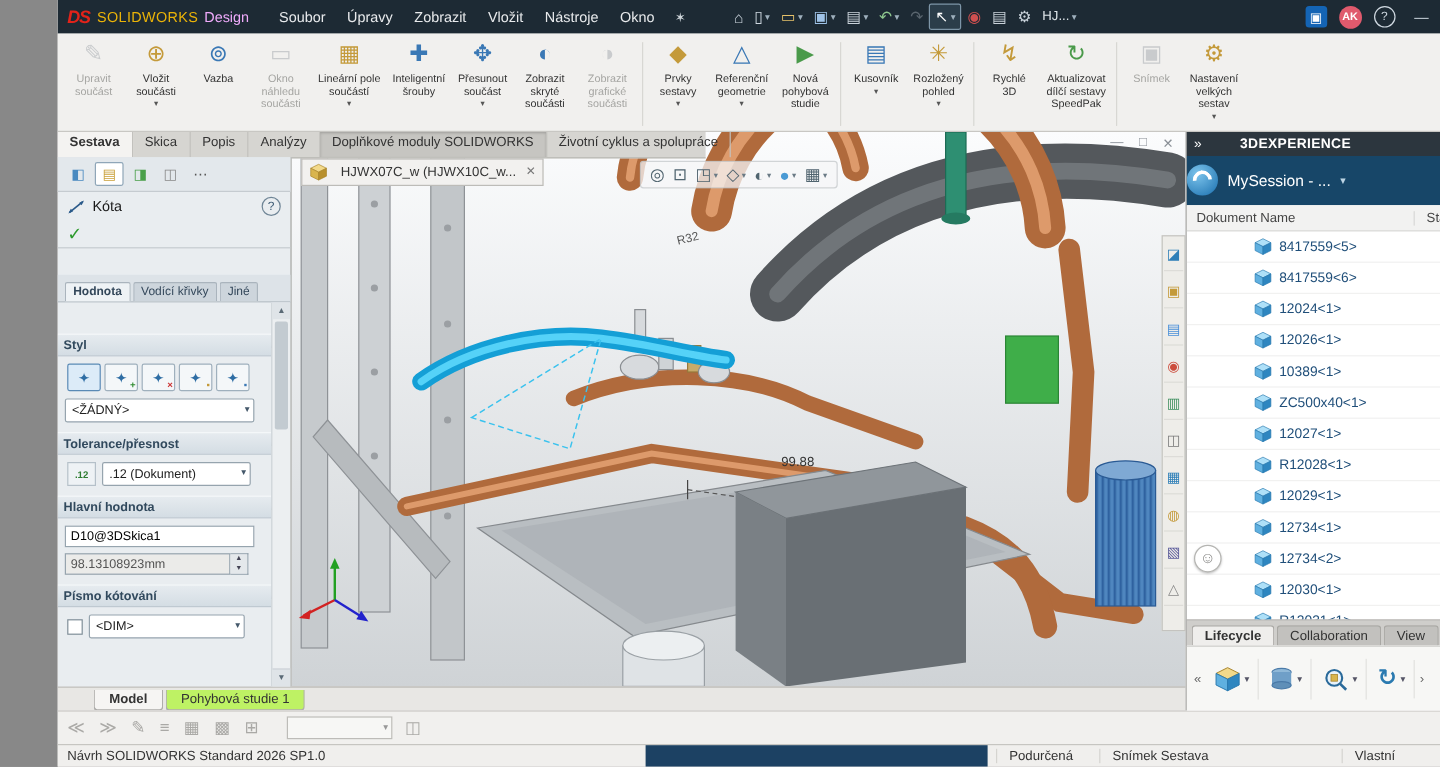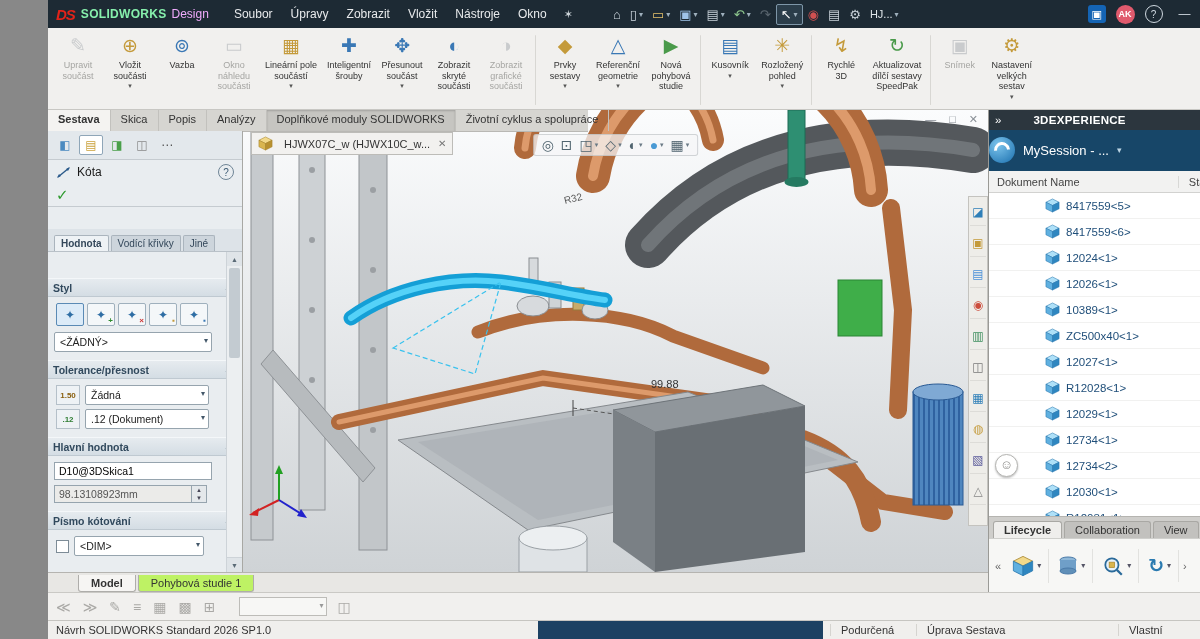--- a/index.html
+++ b/index.html
@@ -3,21 +3,21 @@
 <meta charset="utf-8">
 <style>
   html,body{margin:0;padding:0;background:#888;}
   #app{position:relative;width:1200px;height:639px;overflow:hidden;
        font-family:"Liberation Sans","DejaVu Sans",sans-serif;font-size:11px;color:#222;
        background:#f0efed;user-select:none;margin-left:48px;}
   
   .titlebar{position:absolute;top:0;left:0;right:0;height:28px;background:#1d2a34;
             display:flex;align-items:center;color:#e8eaec;font-size:12px;gap:2px;padding:0 8px;box-sizing:border-box;}
   .tb-logo{color:#e2231a;font-weight:bold;font-style:italic;font-size:15px;margin-right:4px;letter-spacing:-1px;}
-  .tb-brand{font-weight:bold;color:#86efac;letter-spacing:.3px;}
+  .tb-brand{font-weight:normal;color:#eab308;letter-spacing:.3px;}
   .tb-brand-suffix{color:#f0abfc;font-weight:normal;margin-left:3px;margin-right:14px;}
   .tb-menu{display:flex;}
   .tb-menu .menu-item{padding:4px 9px;cursor:default;}
   .tb-star{color:#cfd6db;margin:0 6px;font-size:11px;}
   .tb-icons{display:flex;align-items:center;margin-left:28px;gap:1px;}
   .tb-ic{display:flex;align-items:center;padding:2px 4px;border-radius:2px;color:#cfd8e0;font-size:13px;}
   .tb-ic .c{font-size:8px;margin-left:2px;color:#9fb0bd;}
   .tb-ic.boxed{border:1px solid #7e96a8;background:#2b3d4a;}
   .tb-ic.disabled{opacity:.35;}
   .tb-ic .lbl{font-size:11px;color:#dfe6ea;}
@@ -580,26 +580,20 @@
       </div>
       <div class="sel" style="width:146px;">
         <span>&lt;ŽÁDNÝ&gt;</span>
       </div>
 
       <div class="sec">
         <span>Tolerance/přesnost</span>
         <span class="car">∧</span>
       </div>
       <div class="tolrow">
-        <span class="tolic">1.50</span>
-        <div class="sel" style="width:112px;">
-          <span>Žádná</span>
-        </div>
-      </div>
-      <div class="tolrow">
         <span class="tolic g">.12</span>
         <div class="sel" style="width:112px;">
           <span>.12 (Dokument)</span>
         </div>
       </div>
 
       <div class="sec">
         <span>Hlavní hodnota</span>
         <span class="car">∧</span>
       </div>
@@ -902,18 +896,18 @@
         <span class="mo-ic">⊞</span>
     </span>
     <span class="mo-combo"></span>
     <span class="mo-ic">◫</span>
   </div>
 
   <div class="statusbar">
     <span class="sb-left">Návrh SOLIDWORKS Standard 2026 SP1.0</span>
     <span class="sb-navy"></span>
     <span class="sb-item sb-state">Podurčená</span>
-    <span class="sb-item sb-mode">Úprava Sestava</span>
+    <span class="sb-item sb-mode">Snímek Sestava</span>
     <span class="sb-item sb-units">Vlastní</span>
     <span class="sb-grid">▦</span>
   </div>
 
 </div>
 
 </body></html>

